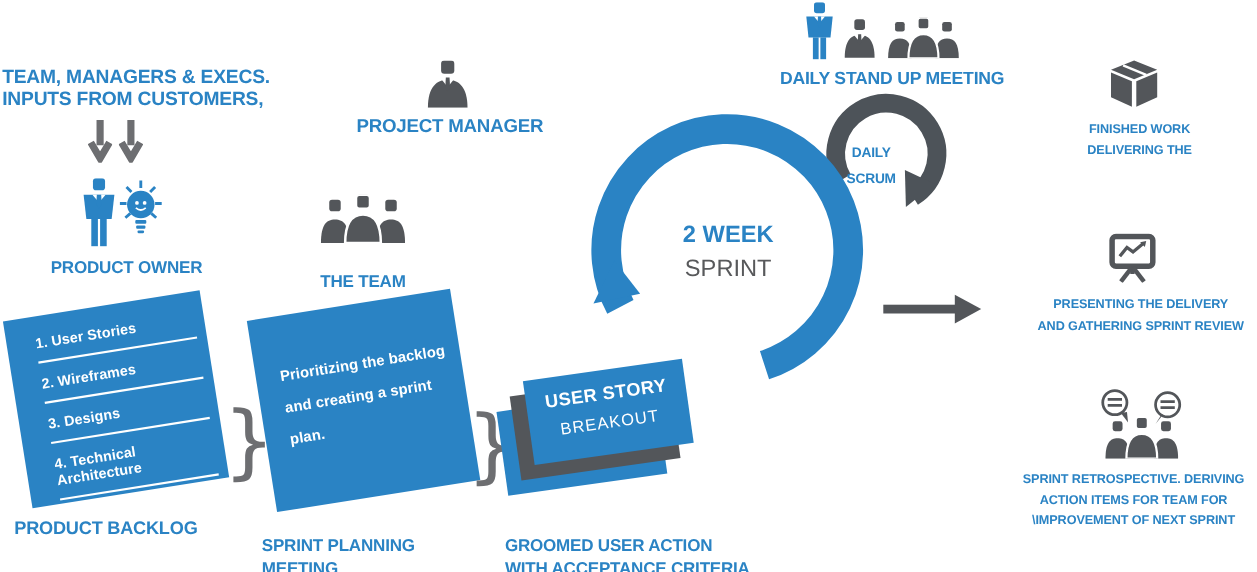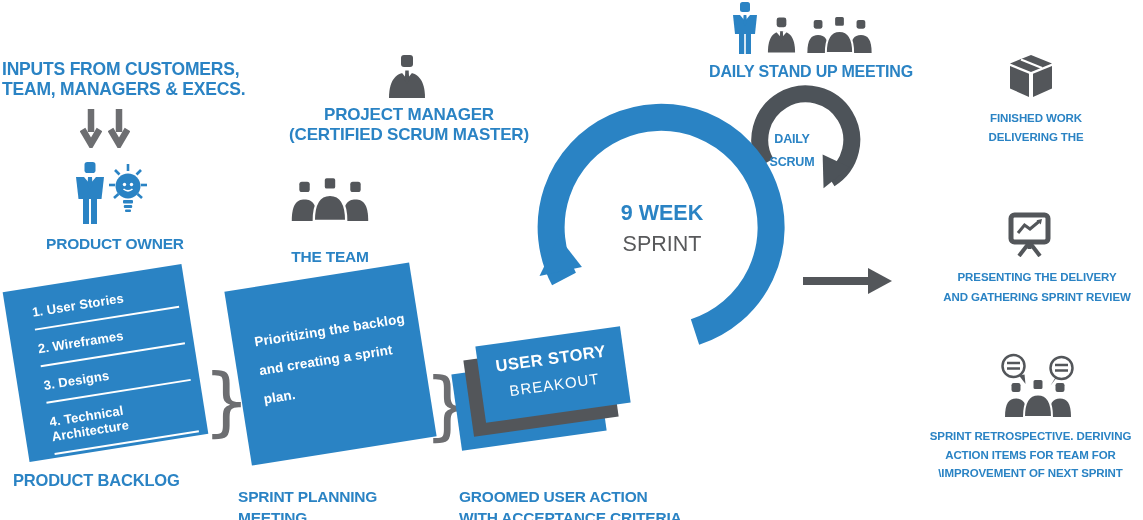--- a/index.html
+++ b/index.html
@@ -74,22 +74,22 @@
       <polygon points="0,26 -19,-13 19,-13" transform="translate(560,260) rotate(52)" fill="var(--blue)"></polygon>
     </g>
 
     <g>
       <rect x="803" y="277" width="67" height="8" fill="var(--icon-gray)"></rect>
       <polygon points="868,268 892,281 868,294" fill="var(--icon-gray)"></polygon>
     </g>
   </svg>
 
   <div class="abs h-blue inputs">
+    <span>TEAM, MANAGERS &amp; EXECS.</span>
     <span>INPUTS FROM CUSTOMERS,</span>
-    <span>TEAM, MANAGERS &amp; EXECS.</span>
   </div>
 
   <svg class="abs" style="left:80px;top:108px" width="22" height="40" viewBox="0 0 22 40">
     <line x1="11" y1="1" x2="11" y2="24" stroke="var(--arrow-gray)" stroke-width="6.5"></line>
     <polyline points="2.5,21.5 11,36 19.5,21.5" fill="none" stroke="var(--arrow-gray)" stroke-width="6.5"></polyline>
   </svg>
   <svg class="abs" style="left:108px;top:108px" width="22" height="40" viewBox="0 0 22 40">
     <line x1="11" y1="1" x2="11" y2="24" stroke="var(--arrow-gray)" stroke-width="6.5"></line>
     <polyline points="2.5,21.5 11,36 19.5,21.5" fill="none" stroke="var(--arrow-gray)" stroke-width="6.5"></polyline>
   </svg>
@@ -146,21 +146,20 @@
     <g fill="var(--icon-gray)">
       <rect x="15" y="0" width="12" height="12" rx="3"></rect>
       <path d="M3,43 C3,24 11,17.5 21,17.5 C31,17.5 39,24 39,43 Z"></path>
     </g>
     <polygon points="14,15.5 21,15.5 21,24" fill="#fff"></polygon>
     <polygon points="21,15.5 28,15.5 21,24" fill="#fff"></polygon>
     <polygon points="19.3,15.5 22.7,15.5 23.2,25 21,28.5 18.8,25" fill="var(--icon-gray)"></polygon>
   </svg>
   <div class="abs h-blue center pm-label">
     <span>PROJECT MANAGER</span>
-    <span>(CERTIFIED SCRUM MASTER)</span>
   </div>
 
   <svg class="abs" style="left:286px;top:177px" width="88" height="44" viewBox="0 0 68 38">
     <g fill="var(--icon-gray)">
       <rect x="7.5" y="4" width="9" height="9" rx="2.2"></rect>
       <path d="M1,38 C1,24 5,19.5 12,19.5 C19,19.5 23,24 23,38 Z"></path>
       <rect x="51.5" y="4" width="9" height="9" rx="2.2"></rect>
       <path d="M45,38 C45,24 49,19.5 56,19.5 C63,19.5 67,24 67,38 Z"></path>
     </g>
     <g fill="var(--icon-gray)" stroke="#fff" stroke-width="2">
@@ -187,21 +186,21 @@
   <div class="story-card story-front">
     <span class="l1">USER STORY</span>
     <span class="l2">BREAKOUT</span>
   </div>
   <div class="abs h-blue groomed-label">
     <span>GROOMED USER ACTION</span>
     <span>WITH ACCEPTANCE CRITERIA</span>
   </div>
 
   <div class="abs center sprint-label">
-    <span class="w1">9 WEEK</span>
+    <span class="w1">2 WEEK</span>
     <span class="w2">SPRINT</span>
   </div>
   <div class="abs h-blue center scrum-label">
     <span>DAILY</span>
     <span>SCRUM</span>
   </div>
 
   <svg class="abs" style="left:731px;top:2px" width="28" height="52" viewBox="0 0 28 52">
     <g fill="var(--blue)">
       <rect x="9" y="0" width="10" height="10" rx="2.5"></rect>

